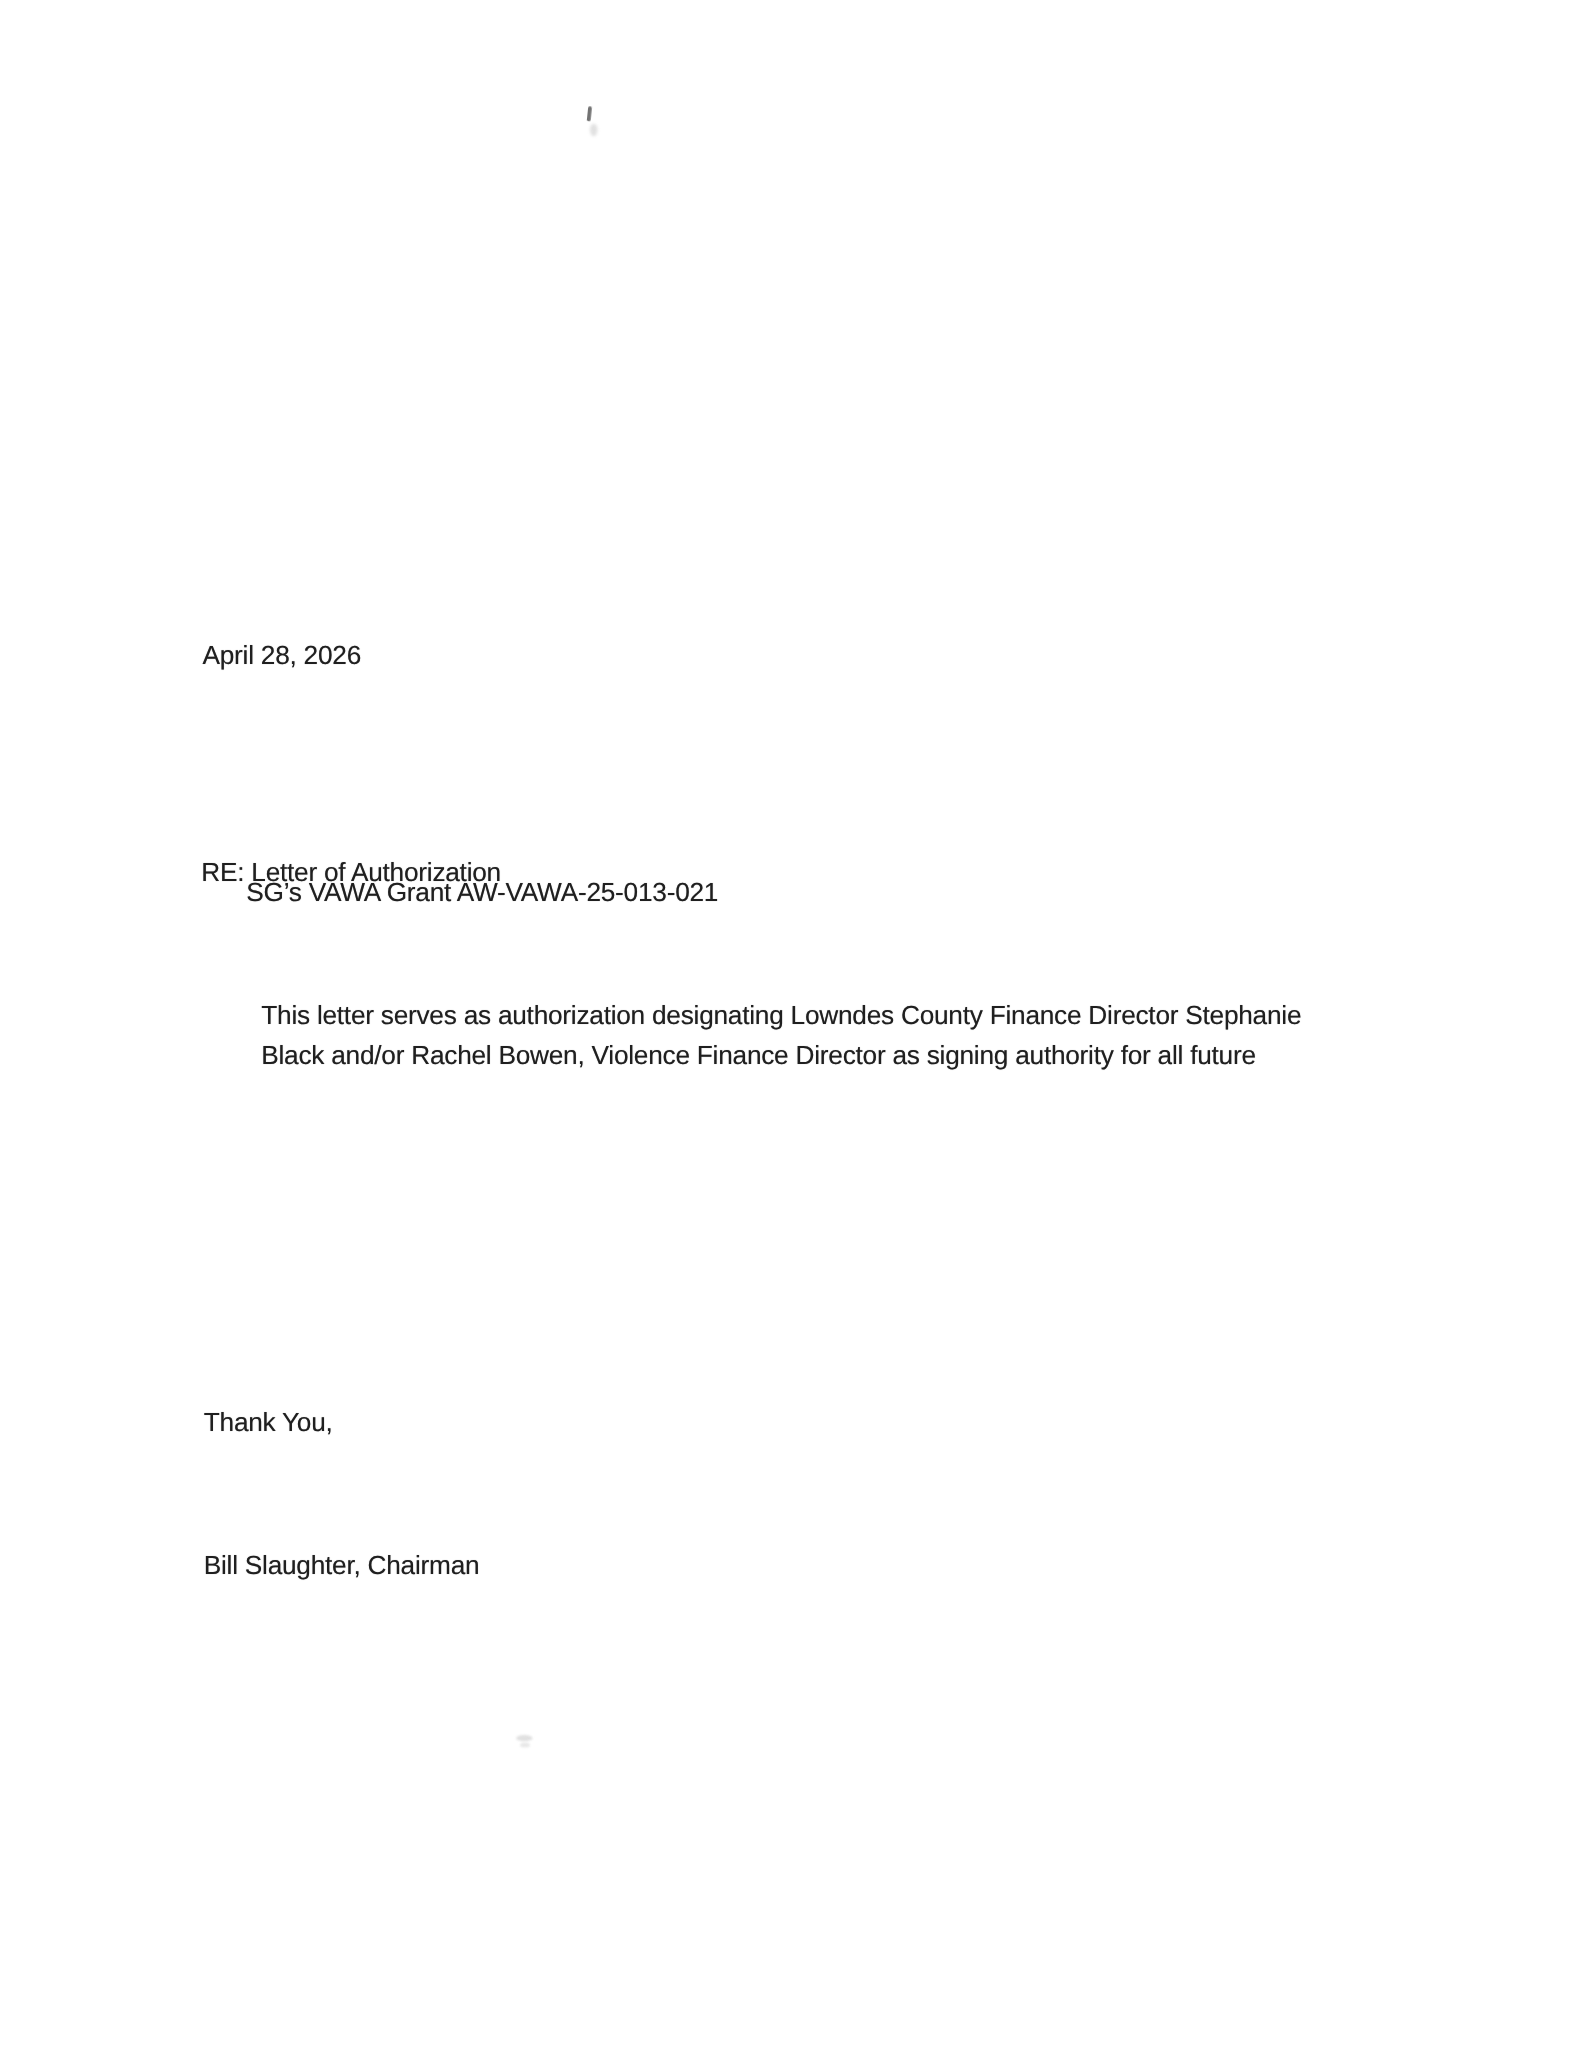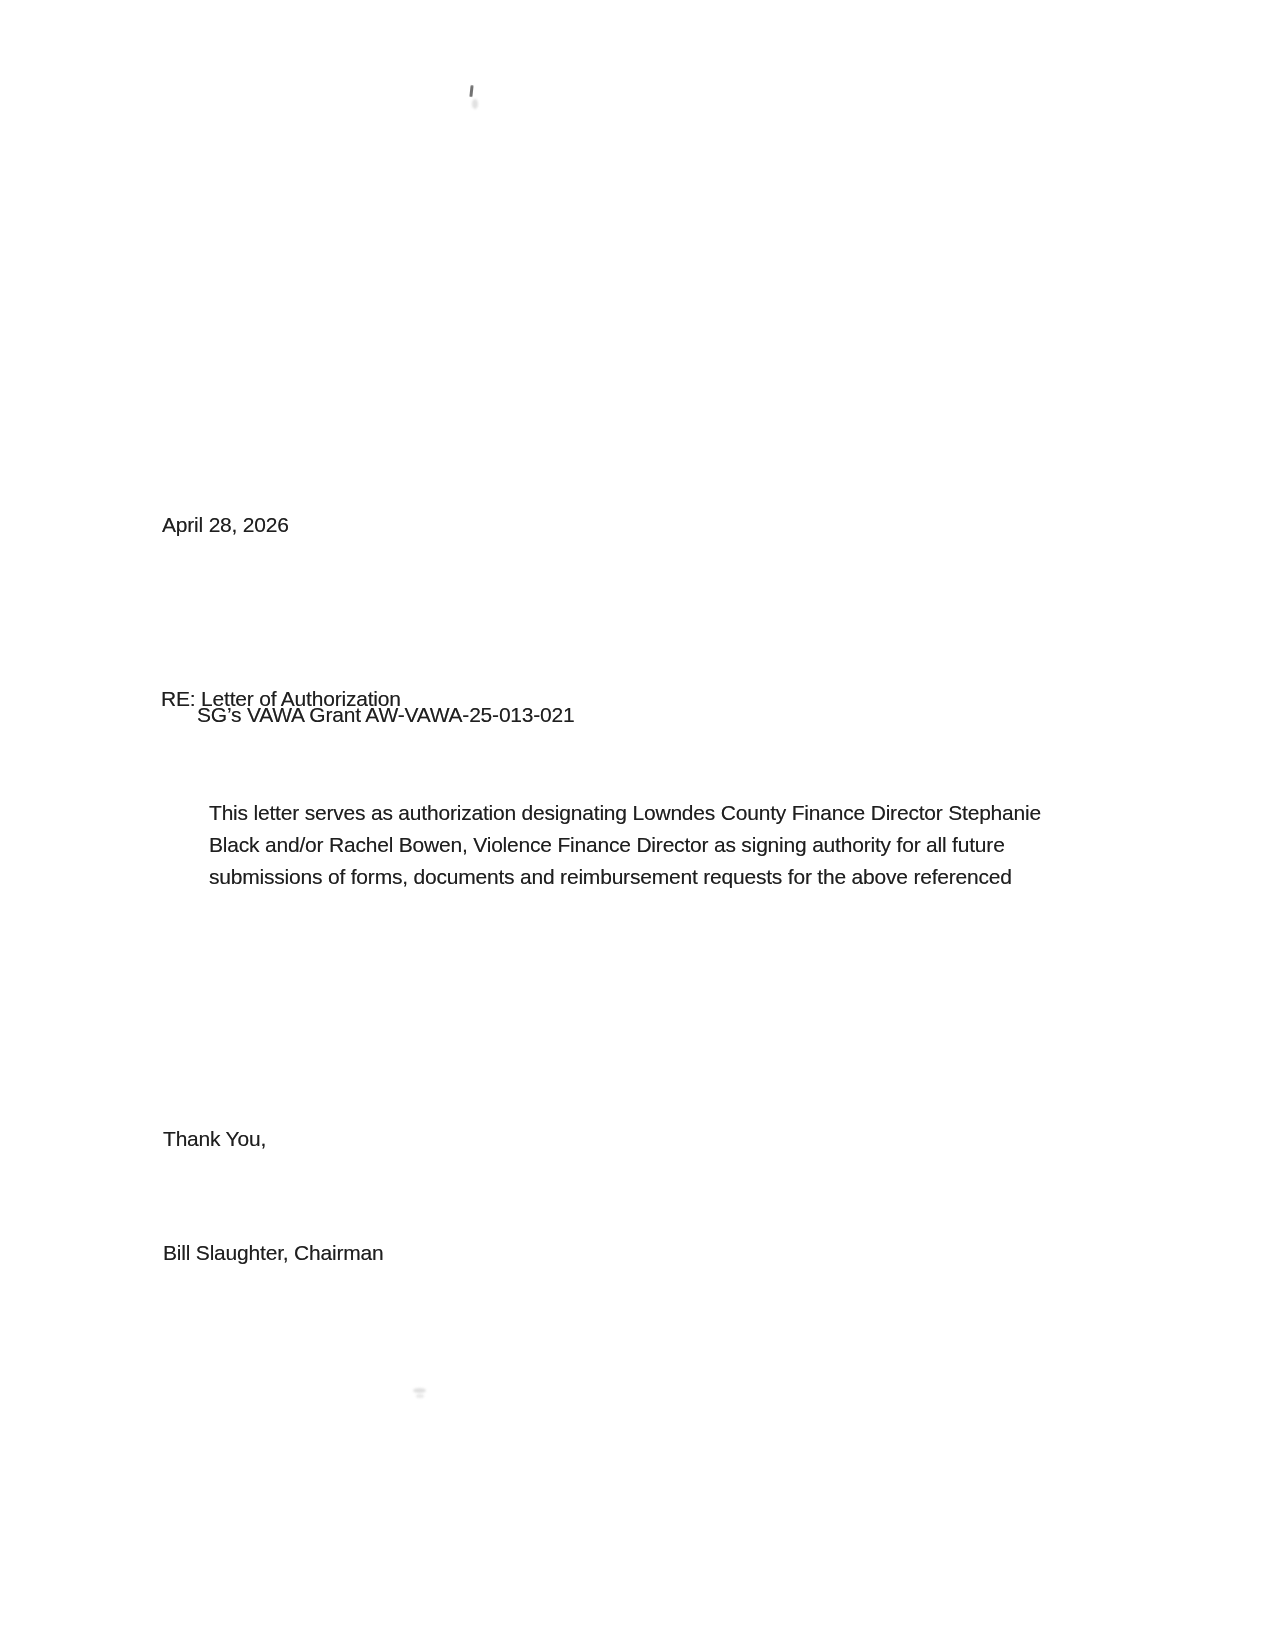--- a/index.html
+++ b/index.html
@@ -84,21 +84,20 @@
 
   <div class="txt date-line">April 28, 2026</div>
 
   <div class="txt re-line">RE: Letter of Authorization</div>
 
   <div class="txt grant-line">SG’s VAWA Grant AW-VAWA-25-013-021</div>
 
   <div class="txt body-paragraph">
       <div>This letter serves as authorization designating Lowndes County Finance Director Stephanie</div>
       <div>Black and/or Rachel Bowen, Violence Finance Director as signing authority for all future</div>
-      <div>submissions of forms, documents and reimbursement requests for the above referenced</div>
     </div>
 
   <div class="txt closing-line">Thank You,</div>
 
   <div class="txt signature-line">Bill Slaughter, Chairman</div>
 
   <div class="artifact-top"></div>
   <div class="artifact-top-shadow"></div>
   <div class="artifact-bottom"></div>
   <div class="artifact-bottom-2"></div>

